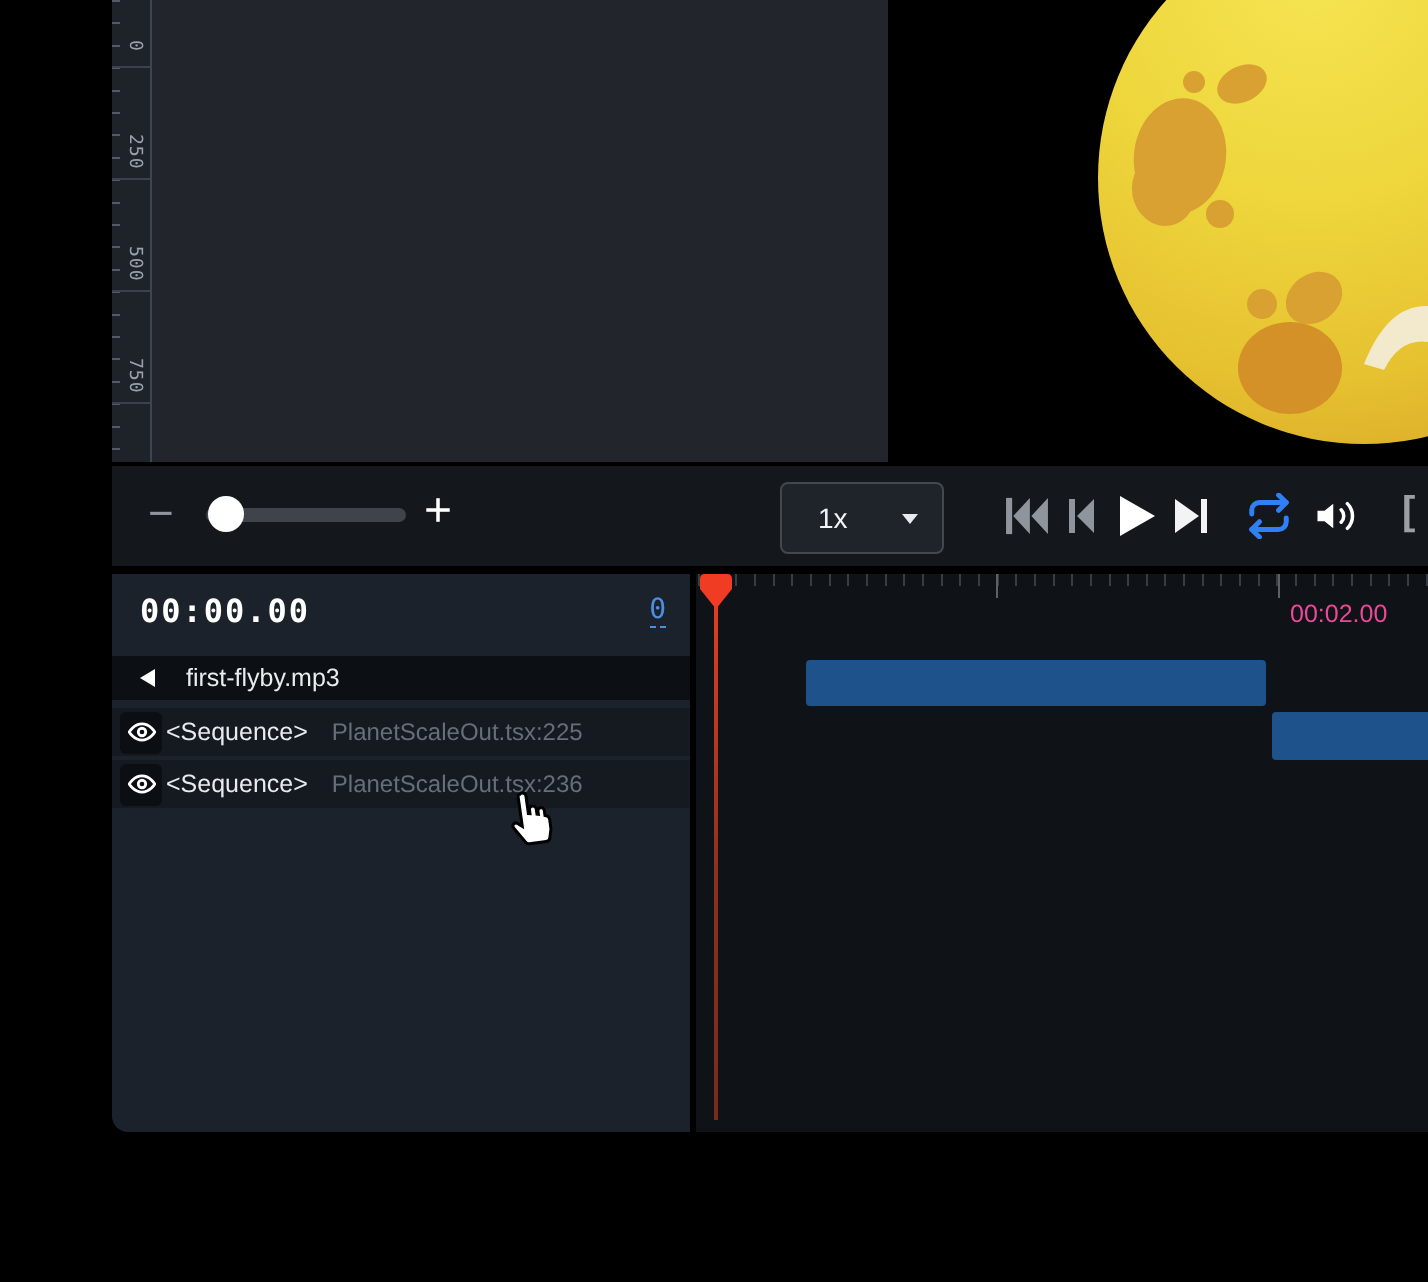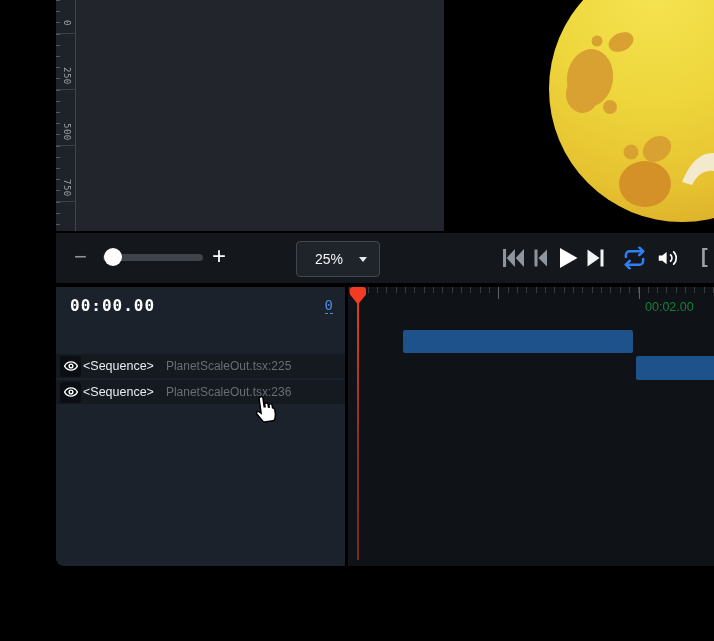--- a/index.html
+++ b/index.html
@@ -54,21 +54,21 @@
   .row-audio .tname{margin-left:13px;}
   .tsource{color:#676e76;font-size:12px;margin-left:12px;}
 
   .timeline-right{position:absolute;left:292px;top:0;width:366px;height:279px;background:#0f1216;overflow:hidden;}
   .time-ruler{position:absolute;left:0;top:0;width:100%;height:14px;
       background:repeating-linear-gradient(to right,#383d43 0 1px,transparent 1px 9.33px);
       background-size:100% 6px;background-repeat:no-repeat;background-position:1px 0;}
   .tall-tick{position:absolute;top:0;width:1px;height:12px;background:#5c6167;}
   .tick-1s{left:150px;}
   .tick-2s{left:291px;}
-  .time-label{position:absolute;left:297px;top:13px;font-size:12.5px;color:#15803d;}
+  .time-label{position:absolute;left:297px;top:13px;font-size:12.5px;color:#ec4899;}
   .playhead{position:absolute;left:2px;top:0;width:16px;height:279px;}
   .ph-line{position:absolute;left:7px;top:2px;width:2px;height:271px;
            background:linear-gradient(#e8401f,#8c3020 55%,#7a2a1a);}
   .ph-marker{position:absolute;left:0;top:0;}
   .clip{position:absolute;height:23px;background:#1e528a;border-radius:2px;}
   .clip-audio{left:55px;top:43px;width:230px;}
   .clip-seq{left:288px;top:69px;width:80px;height:24px;border-radius:2px 0 0 2px;}
 
   .cursor{position:absolute;left:249px;top:393px;pointer-events:none;}
 </style>
@@ -113,22 +113,22 @@
     </div>
   </div>
 
   <div class="toolbar">
     <span class="zoom-out">−</span>
     <div class="slider">
       <div class="thumb"></div>
     </div>
     <span class="zoom-in">+</span>
 
-    <div class="select zoom">
-      <span class="val">25%</span>
+    <div class="select speed">
+      <span class="val">1x</span>
       <span class="caret"></span>
     </div>
 
     <div class="transport">
       <svg class="tbtn" style="left:6px" width="23" height="20" viewBox="0 0 24 21">
         <rect x="1" y="1" width="3.2" height="19" fill="#8e959c"></rect>
         <path d="M13.5 1 L4.8 10.5 L13.5 20 Z" fill="#8e959c"></path>
         <path d="M23 1 L14.3 10.5 L23 20 Z" fill="#8e959c"></path>
       </svg>
       <svg class="tbtn" style="left:38px" width="13" height="18" viewBox="0 0 13 18">
@@ -155,20 +155,26 @@
       </svg>
     </div>
     <span class="in-marker">[</span>
   </div>
 
   <div class="timeline">
     <div class="track-list">
       <span class="timecode">00:00.00</span>
       <a class="frame-link">0</a>
 
+      <div class="track-row row-audio">
+        <svg class="ticon" width="12" height="12" viewBox="0 0 24 24">
+          <path d="M19 3 L4 12 L19 21 Z" fill="#ffffff"></path>
+        </svg>
+        <span class="tname">first-flyby.mp3</span>
+      </div>
 
       <div class="track-row row-seq1">
         <span class="eyebtn">
           <svg width="14" height="14" viewBox="0 0 24 24" fill="none" stroke="#ffffff" stroke-width="2.4">
             <path d="M1 12s4-7 11-7 11 7 11 7-4 7-11 7-11-7-11-7z"></path>
             <circle cx="12" cy="12" r="3.2"></circle>
           </svg>
         </span>
         <span class="tname">&lt;Sequence&gt;</span>
         <span class="tsource">PlanetScaleOut.tsx:225</span>

